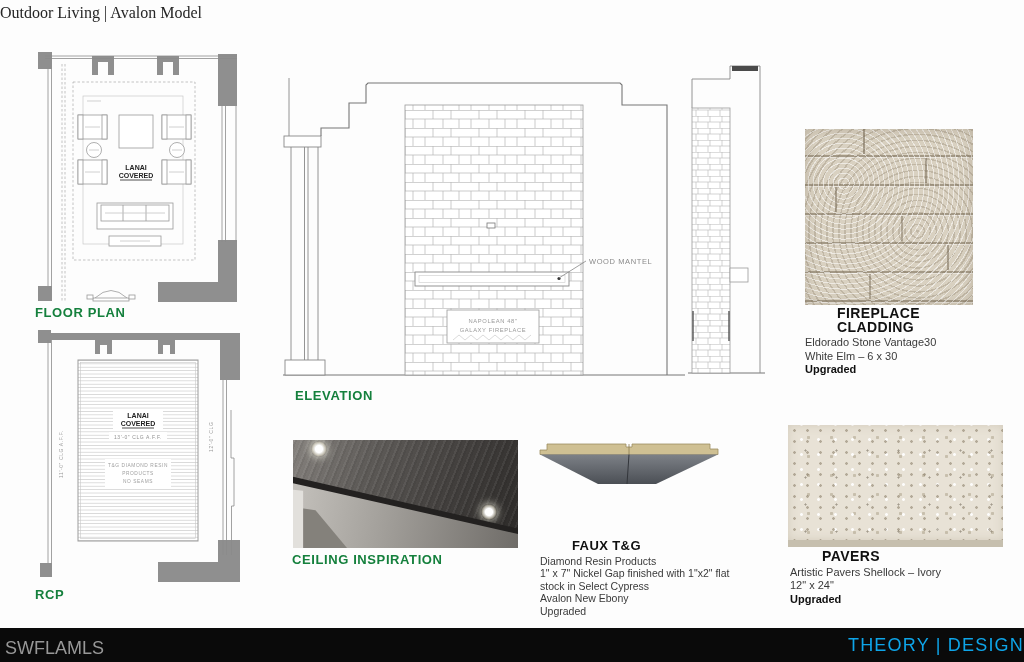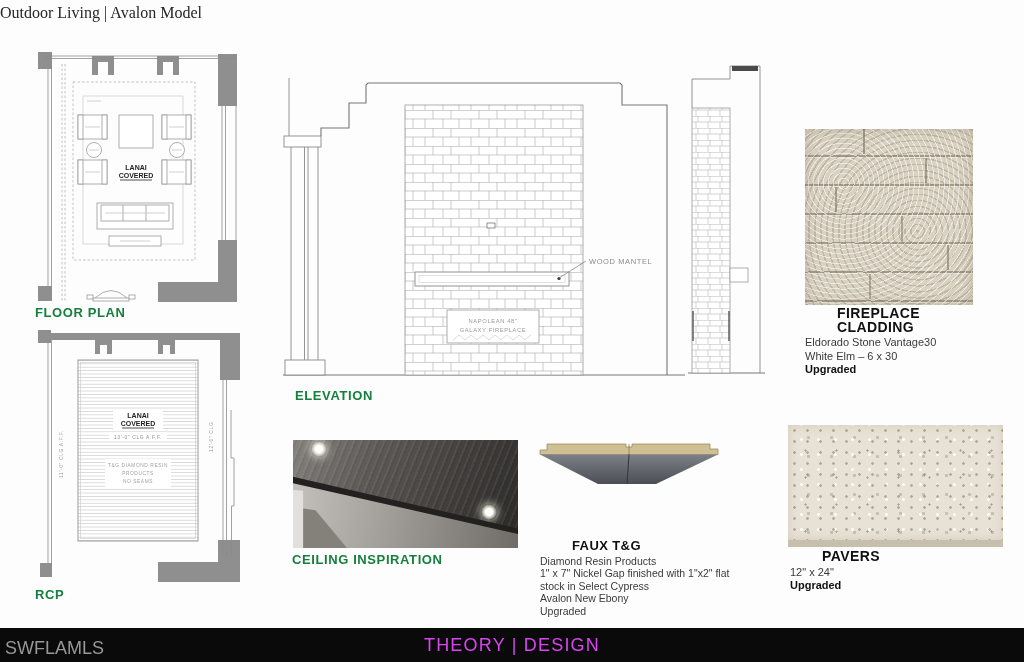--- a/index.html
+++ b/index.html
@@ -59,22 +59,22 @@
     clip-path:polygon(0 62%,10% 65%,24% 100%,0 100%);}
   .wall-pillar{position:absolute;inset:0;background:#e2e0dc;
     clip-path:polygon(0 46%,4.5% 47%,4.5% 100%,0 100%);}
   .dlight{position:absolute;width:16px;height:16px;border-radius:50%;
     background:radial-gradient(circle,#ffffff 0 32%,rgba(255,250,228,.55) 58%,transparent 78%);
     box-shadow:0 0 9px rgba(255,255,238,.85);}
   .l1{left:18px;top:1px;} .l2{left:70px;top:62px;} .l3{left:188px;top:64px;}
   
   .footer{position:absolute;left:0;right:0;bottom:0;height:34px;background:#0a0a0a;}
   .footer-left{position:absolute;left:5px;bottom:3px;color:#989898;font-size:18px;}
-  .footer-center{position:absolute;left:0;right:0;top:7px;text-align:center;
-     color:#d946ef;font-size:18px;letter-spacing:1.2px;}
+  .footer-center{position:absolute;left:0;right:0;top:7px;text-align:right;
+     color:#0ea5e9;font-size:18px;letter-spacing:1.2px;}
   .footer-right{position:absolute;right:8px;top:6px;text-align:right;color:#bdbdbd;
      font-size:9px;line-height:11px;}
   .arch-text{letter-spacing:.6px;}
 </style>
 </head>
 <body>
 
 <div class="board">
 
   <div class="page-title">Outdoor Living | Avalon Model</div>
@@ -315,20 +315,21 @@
     <div>Diamond Resin Products</div>
     <div>1" x 7" Nickel Gap finished with 1"x2" flat</div>
     <div>stock in Select Cypress</div>
     <div>Avalon New Ebony</div>
     <div>Upgraded</div>
   </div>
 
   <div class="pavers"></div>
   <div class="caption" style="left:790px;top:550px;width:210px;">
     <div class="cap-title">PAVERS</div>
+    <div>Artistic Pavers Shellock – Ivory</div>
     <div>12" x 24"</div>
     <div class="cap-bold">Upgraded</div>
   </div>
 
   <div class="footer">
     <div class="footer-left">SWFLAMLS</div>
     <div class="footer-center">THEORY | DESIGN</div>
   </div>
 
 </div>

